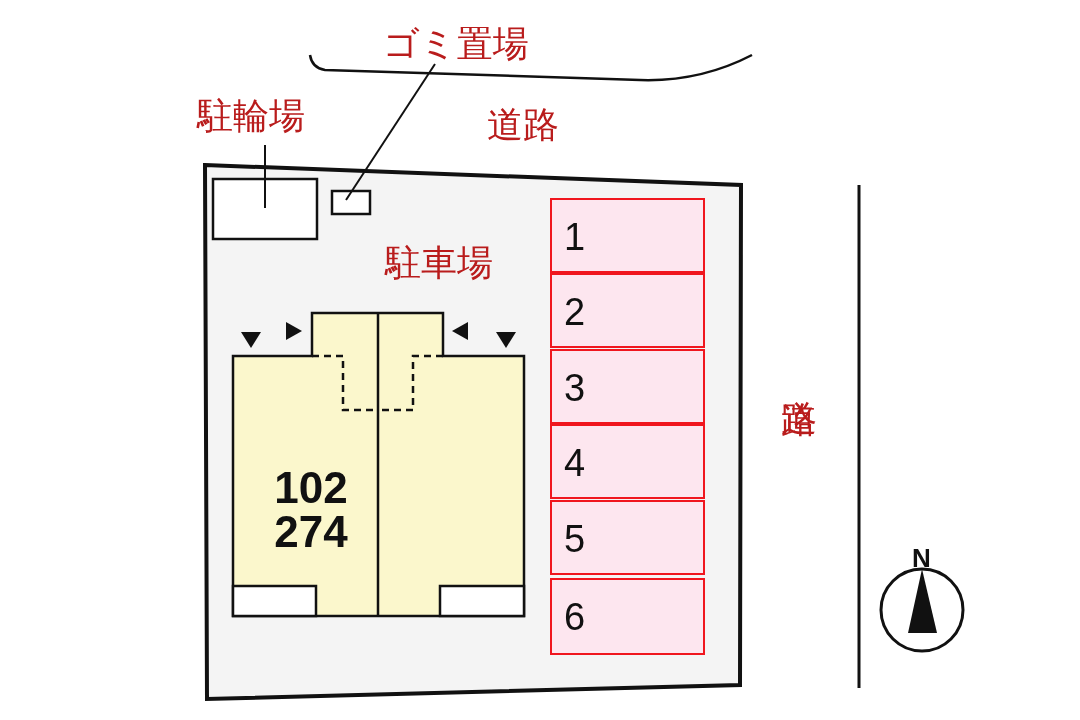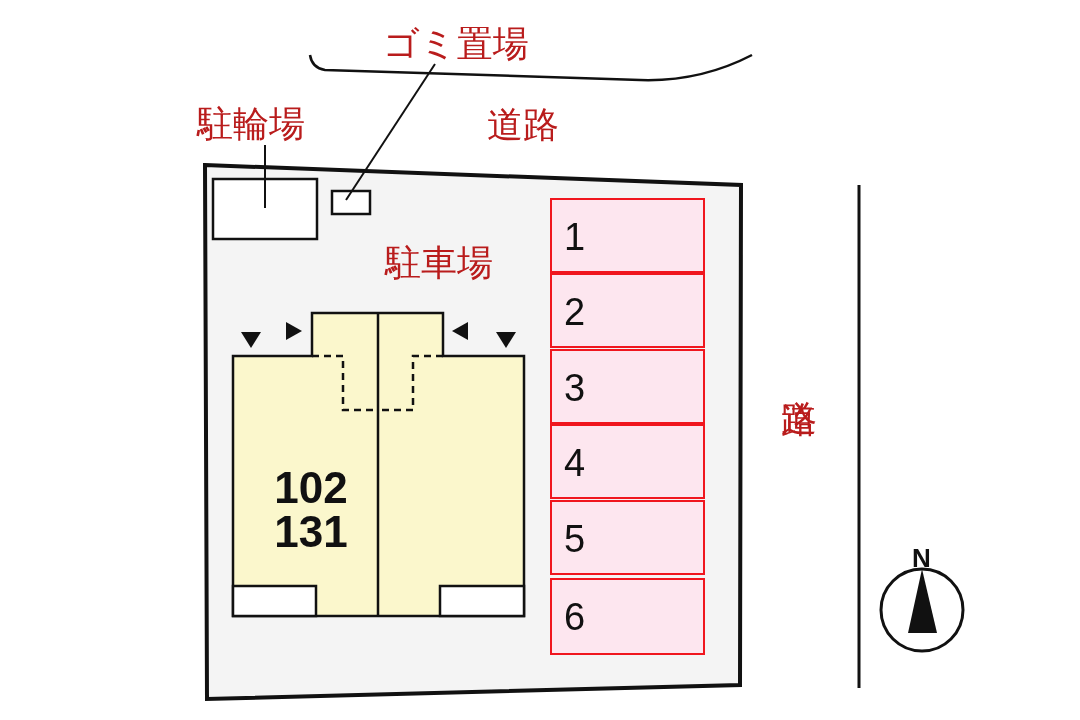--- a/index.html
+++ b/index.html
@@ -43,28 +43,28 @@
   <polygon points="241,332 261,332 251,348" fill="#111"></polygon>
   <polygon points="286,322 286,340 302,331" fill="#111"></polygon>
   <polygon points="468,322 468,340 452,331" fill="#111"></polygon>
   <polygon points="496,332 516,332 506,348" fill="#111"></polygon>
 
   <circle cx="922" cy="610" r="41" fill="#fff" stroke="#111" stroke-width="3"></circle>
   <polygon points="922,569 908,633 937,633" fill="#111"></polygon>
 </svg>
 
 <div class="lbl" style="left:383px;top:26px;">ゴミ置場</div>
-<div class="lbl" style="left:197px;top:106px;">駐輪場</div>
+<div class="lbl" style="left:197px;top:98px;">駐輪場</div>
 <div class="lbl" style="left:487px;top:107px;">道路</div>
 <div class="lbl" style="left:385px;top:245px;">駐車場</div>
 <div class="lbl vert" style="left:781px;top:372px;">道路</div>
 
 <div class="unit-num" style="left:256px;top:466px;width:110px;">
   <div>102</div>
-  <div>131</div>
+  <div>274</div>
 </div>
 <div class="unit-num" style="left:400px;top:466px;width:110px;">
 </div>
 
 <div class="stall" style="top:198px;">
     <span>1</span>
   </div>
 <div class="stall" style="top:273px;">
     <span>2</span>
   </div>

